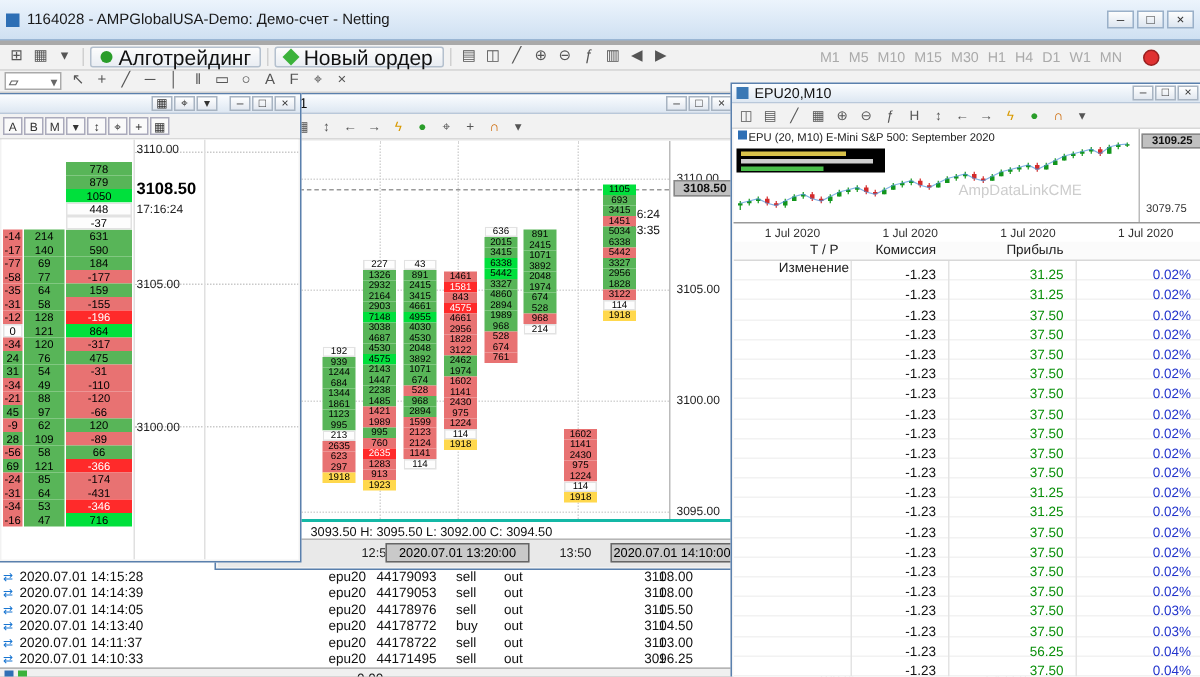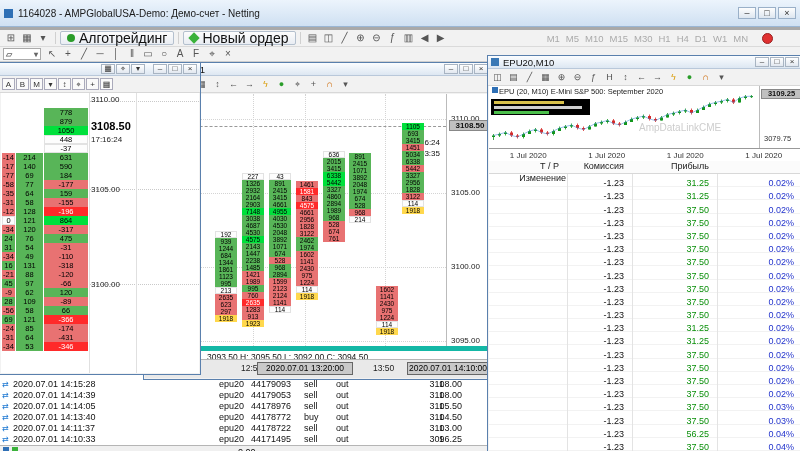--- a/index.html
+++ b/index.html
@@ -61,21 +61,21 @@
 .cl-plot{position:absolute;left:0;top:0;width:301px;height:252px;overflow:hidden;}
 .cl-axis{position:absolute;left:301px;top:0;width:46px;height:252px;border-left:1px solid #bbb;}
 .cl-axis .axlabel{left:4px;}
 .curbox{position:absolute;left:2px;width:42px;height:11px;background:#c0c0c0;border:1px solid #888;font-size:8px;line-height:9px;text-align:center;font-weight:bold;}
 .ccol{position:absolute;width:22px;}
 .ccell{height:7px;font-size:6.5px;line-height:7px;text-align:center;overflow:hidden;white-space:nowrap;}
 .cl-grid-h{position:absolute;left:0;right:0;border-top:1px dotted #d4d4d4;height:0;}
 .cl-grid-v{position:absolute;top:0;bottom:0;border-left:1px dotted #d4d4d4;width:0;}
 .cl-curline{position:absolute;left:0;right:0;border-top:1px dashed #999;height:0;}
 .cl-time{position:absolute;right:6px;font-size:8px;color:#111;}
-.cl-status{position:absolute;left:0;right:0;top:252px;height:13px;background:#fff;border-top:5px solid #14b8a6;font-size:8.5px;line-height:13px;}
+.cl-status{position:absolute;left:0;right:0;top:252px;height:13px;background:#fff;border-top:2px solid #14b8a6;font-size:8.5px;line-height:13px;}
 .cl-status span{position:absolute;left:62px;white-space:nowrap;}
 .cl-xaxis{position:absolute;left:0;right:0;top:265px;bottom:0;background:#e9e9e9;border-top:1px solid #b5b5b5;font-size:8.5px;}
 .xtick{position:absolute;top:3px;color:#222;}
 .xbox{position:absolute;top:2px;height:13px;background:#c9c9c9;border:1px solid #666;font-size:8.5px;line-height:11px;text-align:center;color:#000;white-space:nowrap;}
 
 
 #chart-window{left:487px;top:55px;width:316px;height:400px;z-index:40;}
 .ch-body{position:absolute;left:1px;top:30px;right:1px;bottom:1px;background:#fff;}
 .ch-plot{position:absolute;left:0;top:0;width:270px;height:62px;overflow:hidden;}
 .ch-symbol{position:absolute;left:3px;top:1px;font-size:7.5px;color:#222;display:flex;align-items:flex-start;gap:1px;white-space:nowrap;}
@@ -520,25 +520,20 @@
             <div class="cell c-l cg">31</div>
             <div class="cell c-a cg">54</div>
             <div class="cell c-b cr">-31</div>
           </div>
           <div class="dom-row">
             <div class="cell c-l cr">-34</div>
             <div class="cell c-a cg">49</div>
             <div class="cell c-b cr">-110</div>
           </div>
           <div class="dom-row">
-            <div class="cell c-l cg">16</div>
-            <div class="cell c-a cg">131</div>
-            <div class="cell c-b cr">-318</div>
-          </div>
-          <div class="dom-row">
             <div class="cell c-l cr">-21</div>
             <div class="cell c-a cg">88</div>
             <div class="cell c-b cr">-120</div>
           </div>
           <div class="dom-row">
             <div class="cell c-l cg">45</div>
             <div class="cell c-a cg">97</div>
             <div class="cell c-b cr">-66</div>
           </div>
           <div class="dom-row">
@@ -568,20 +563,25 @@
           </div>
           <div class="dom-row">
             <div class="cell c-l cr">-31</div>
             <div class="cell c-a cg">64</div>
             <div class="cell c-b cr">-431</div>
           </div>
           <div class="dom-row">
             <div class="cell c-l cr">-34</div>
             <div class="cell c-a cg">53</div>
             <div class="cell c-b cR">-346</div>
+          </div>
+          <div class="dom-row">
+            <div class="cell c-l cr">-16</div>
+            <div class="cell c-a cg">47</div>
+            <div class="cell c-b cG">716</div>
           </div>
         </div>
     <div class="cell cg" style="left: 43px; width: 44px; top: 15px;">778</div>
         <div class="cell cg" style="left: 43px; width: 44px; top: 24px;">879</div>
         <div class="cell cG" style="left: 43px; width: 44px; top: 33px;">1050</div>
         <div class="cell cw" style="left: 43px; width: 44px; top: 42px;">448</div>
         <div class="cell cw" style="left: 43px; width: 44px; top: 51px;">-37</div>
       </div>
   </div>
 

